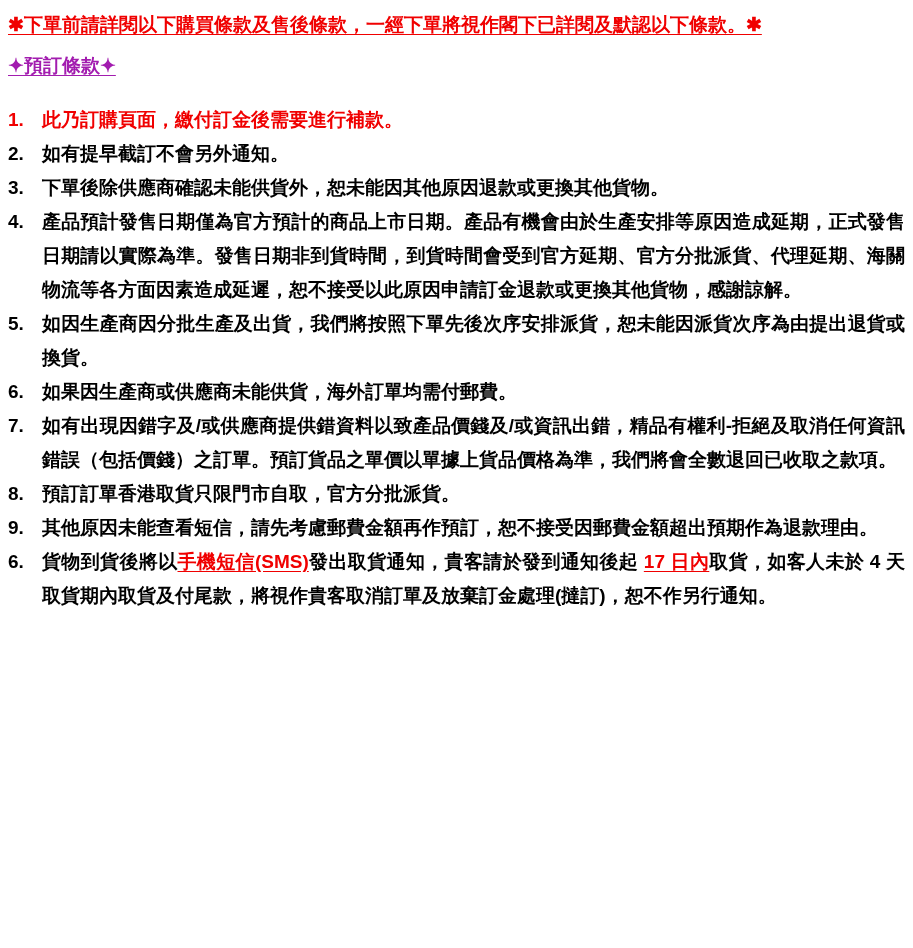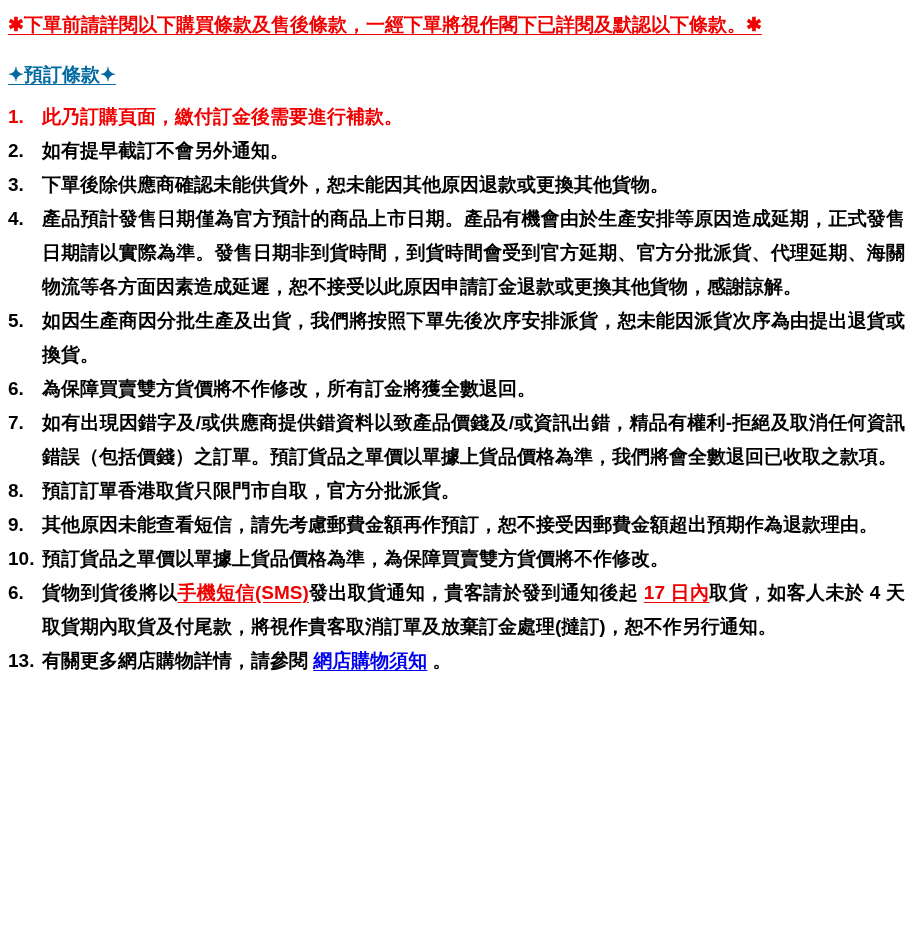--- a/index.html
+++ b/index.html
@@ -18,27 +18,27 @@
     width: 913px;
     min-height: 948px;
     padding: 8px 8px 10px 8px;
     font-size: 19px;
     line-height: 34px;
   }
   .notice {
     color: var(--red, #e00000);
     text-decoration: underline;
     text-underline-offset: 3px;
-    margin-bottom: 16px;
+    margin-bottom: 7px;
   }
   .section-title {
-    color: #0369a1;
+    color: #a21caf;
     text-decoration: underline;
     text-underline-offset: 3px;
-    margin-bottom: 8px;
+    margin-bottom: 20px;
     display: inline-block;
   }
   .section-title-wrap { margin-bottom: 0; }
   .terms-list { }
   .term-row {
     display: flex;
     align-items: flex-start;
   }
   .term-num {
     flex: 0 0 34px;
@@ -90,41 +90,33 @@
       <div class="term-row">
         <span class="term-num">4.</span>
         <div class="term-body"><span>產品預計發售日期僅為官方預計的商品上市日期。產品有機會由於生產安排等原因造成延期，正式發售日期請以實際為準。發售日期非到貨時間，到貨時間會受到官方延期、官方分批派貨、代理延期、海關物流等各方面因素造成延遲，恕不接受以此原因申請訂金退款或更換其他貨物，感謝諒解。</span></div>
       </div>
       <div class="term-row">
         <span class="term-num">5.</span>
         <div class="term-body"><span>如因生產商因分批生產及出貨，我們將按照下單先後次序安排派貨，恕未能因派貨次序為由提出退貨或換貨。</span></div>
       </div>
       <div class="term-row">
         <span class="term-num">6.</span>
-        <div class="term-body"><span>為保障買賣雙方貨價將不作修改，所有訂金將獲全數退回。</span></div>
+        <div class="term-body"><span>如果因生產商或供應商未能供貨，海外訂單均需付郵費。</span></div>
       </div>
       <div class="term-row">
         <span class="term-num">7.</span>
         <div class="term-body"><span>如有出現因錯字及/或供應商提供錯資料以致產品價錢及/或資訊出錯，精品有權利-拒絕及取消任何資訊錯誤（包括價錢）之訂單。預訂貨品之單價以單據上貨品價格為準，我們將會全數退回已收取之款項。</span></div>
       </div>
       <div class="term-row">
         <span class="term-num">8.</span>
         <div class="term-body"><span>預訂訂單香港取貨只限門市自取，官方分批派貨。</span></div>
       </div>
       <div class="term-row">
         <span class="term-num">9.</span>
         <div class="term-body"><span>其他原因未能查看短信，請先考慮郵費金額再作預訂，恕不接受因郵費金額超出預期作為退款理由。</span></div>
       </div>
       <div class="term-row">
-        <span class="term-num">10.</span>
-        <div class="term-body"><span>預訂貨品之單價以單據上貨品價格為準，為保障買賣雙方貨價將不作修改。</span></div>
-      </div>
-      <div class="term-row">
         <span class="term-num">6.</span>
         <div class="term-body"><span>貨物到貨後將以</span><span class="seg-red-underline">手機短信(SMS)</span><span>發出取貨通知，貴客請於發到通知後起 </span><span class="seg-red-underline">17 日內</span><span>取貨，如客人未於 4 天取貨期內取貨及付尾款，將視作貴客取消訂單及放棄訂金處理(撻訂)，恕不作另行通知。</span></div>
-      </div>
-      <div class="term-row">
-        <span class="term-num">13.</span>
-        <div class="term-body"><span>有關更多網店購物詳情，請參閱 </span><a class="seg-link" href="#">網店購物須知</a><span> 。</span></div>
       </div>
     </div>
 
 </div>
 
 </body></html>

